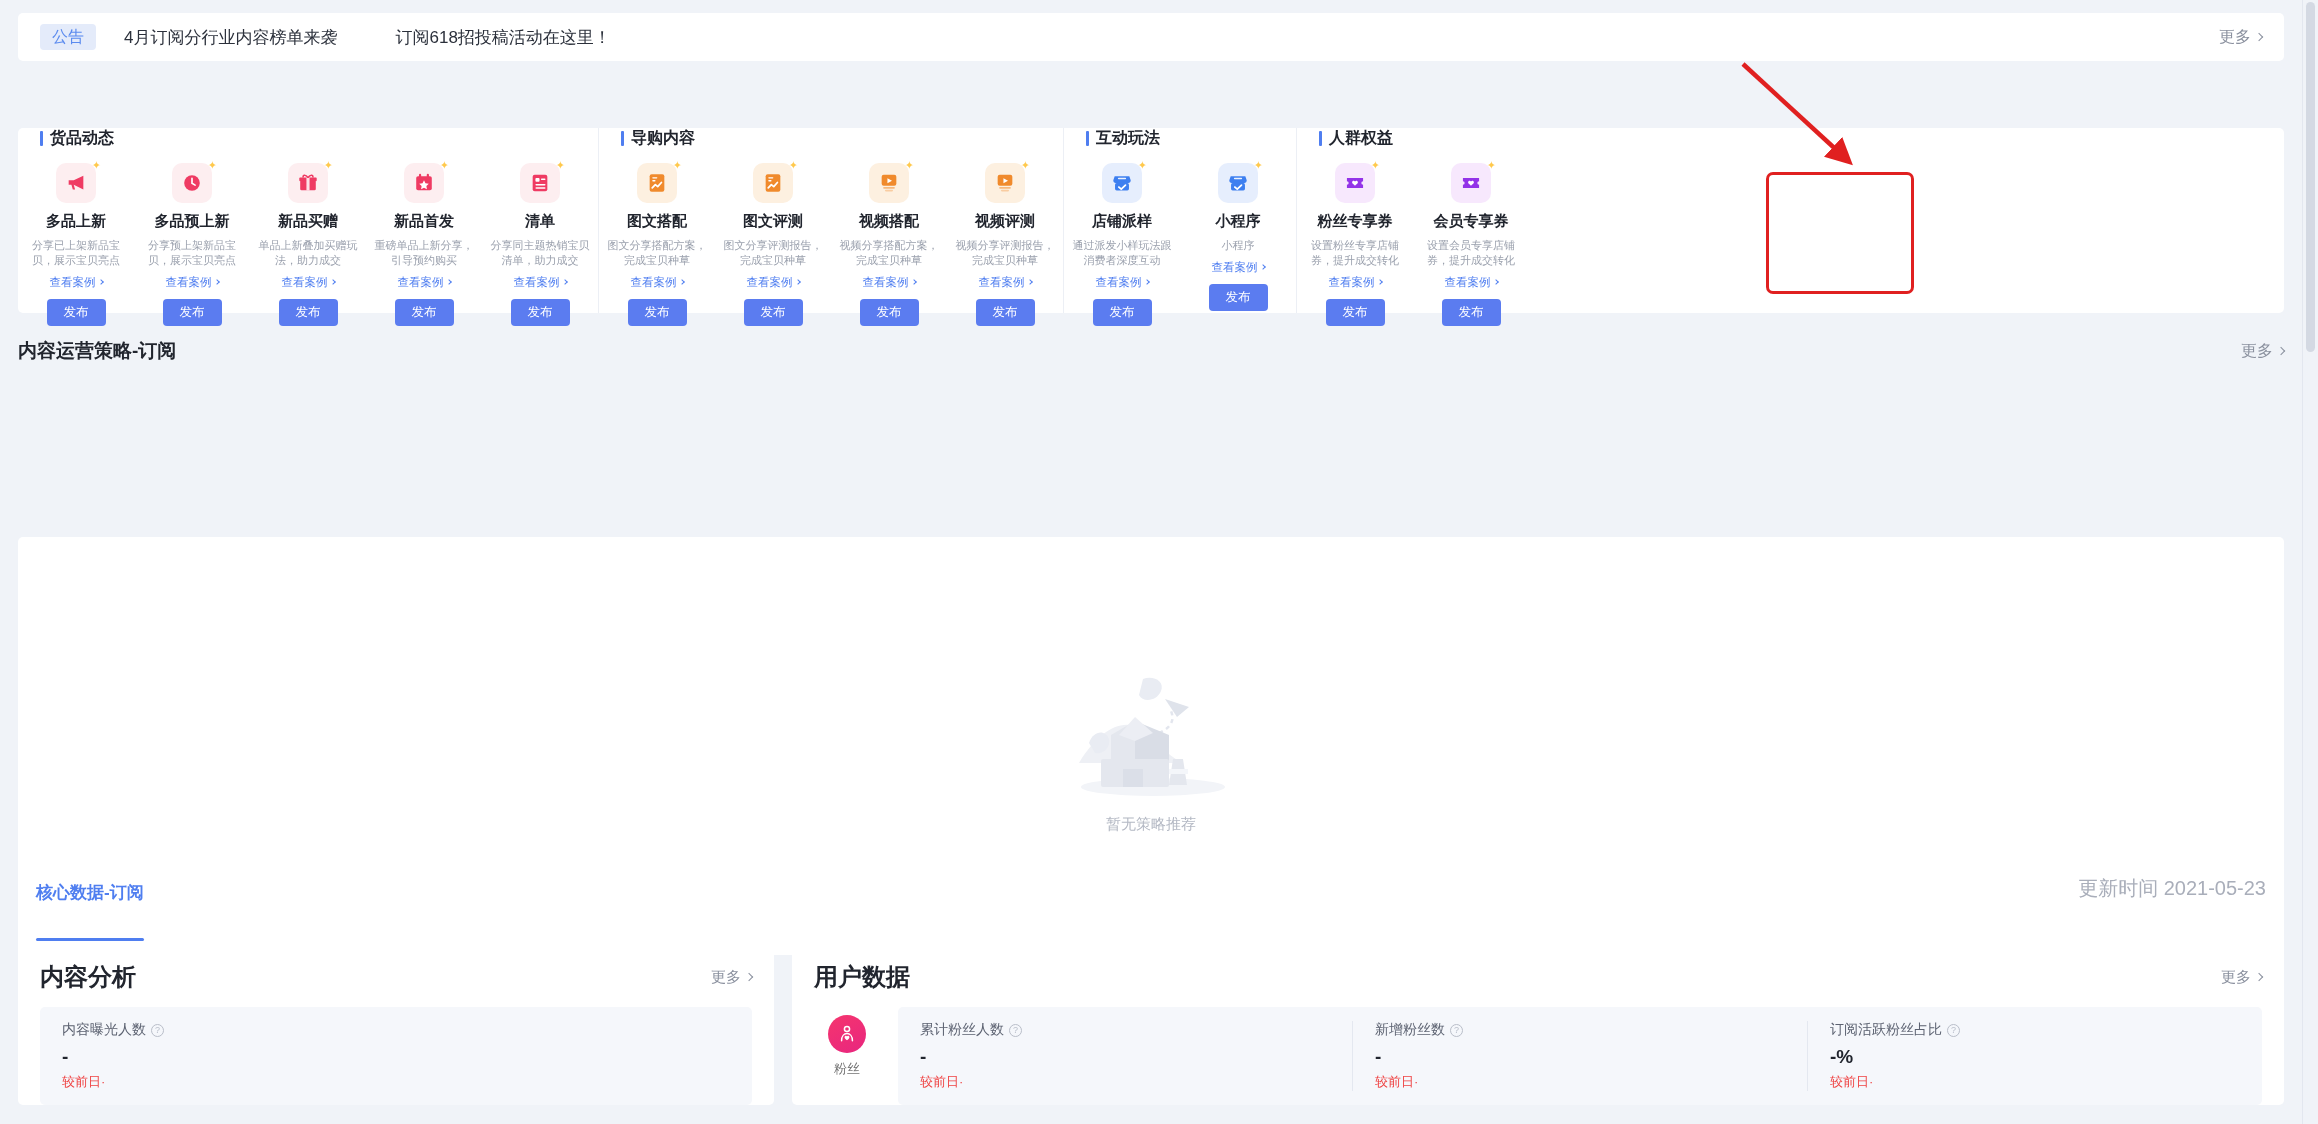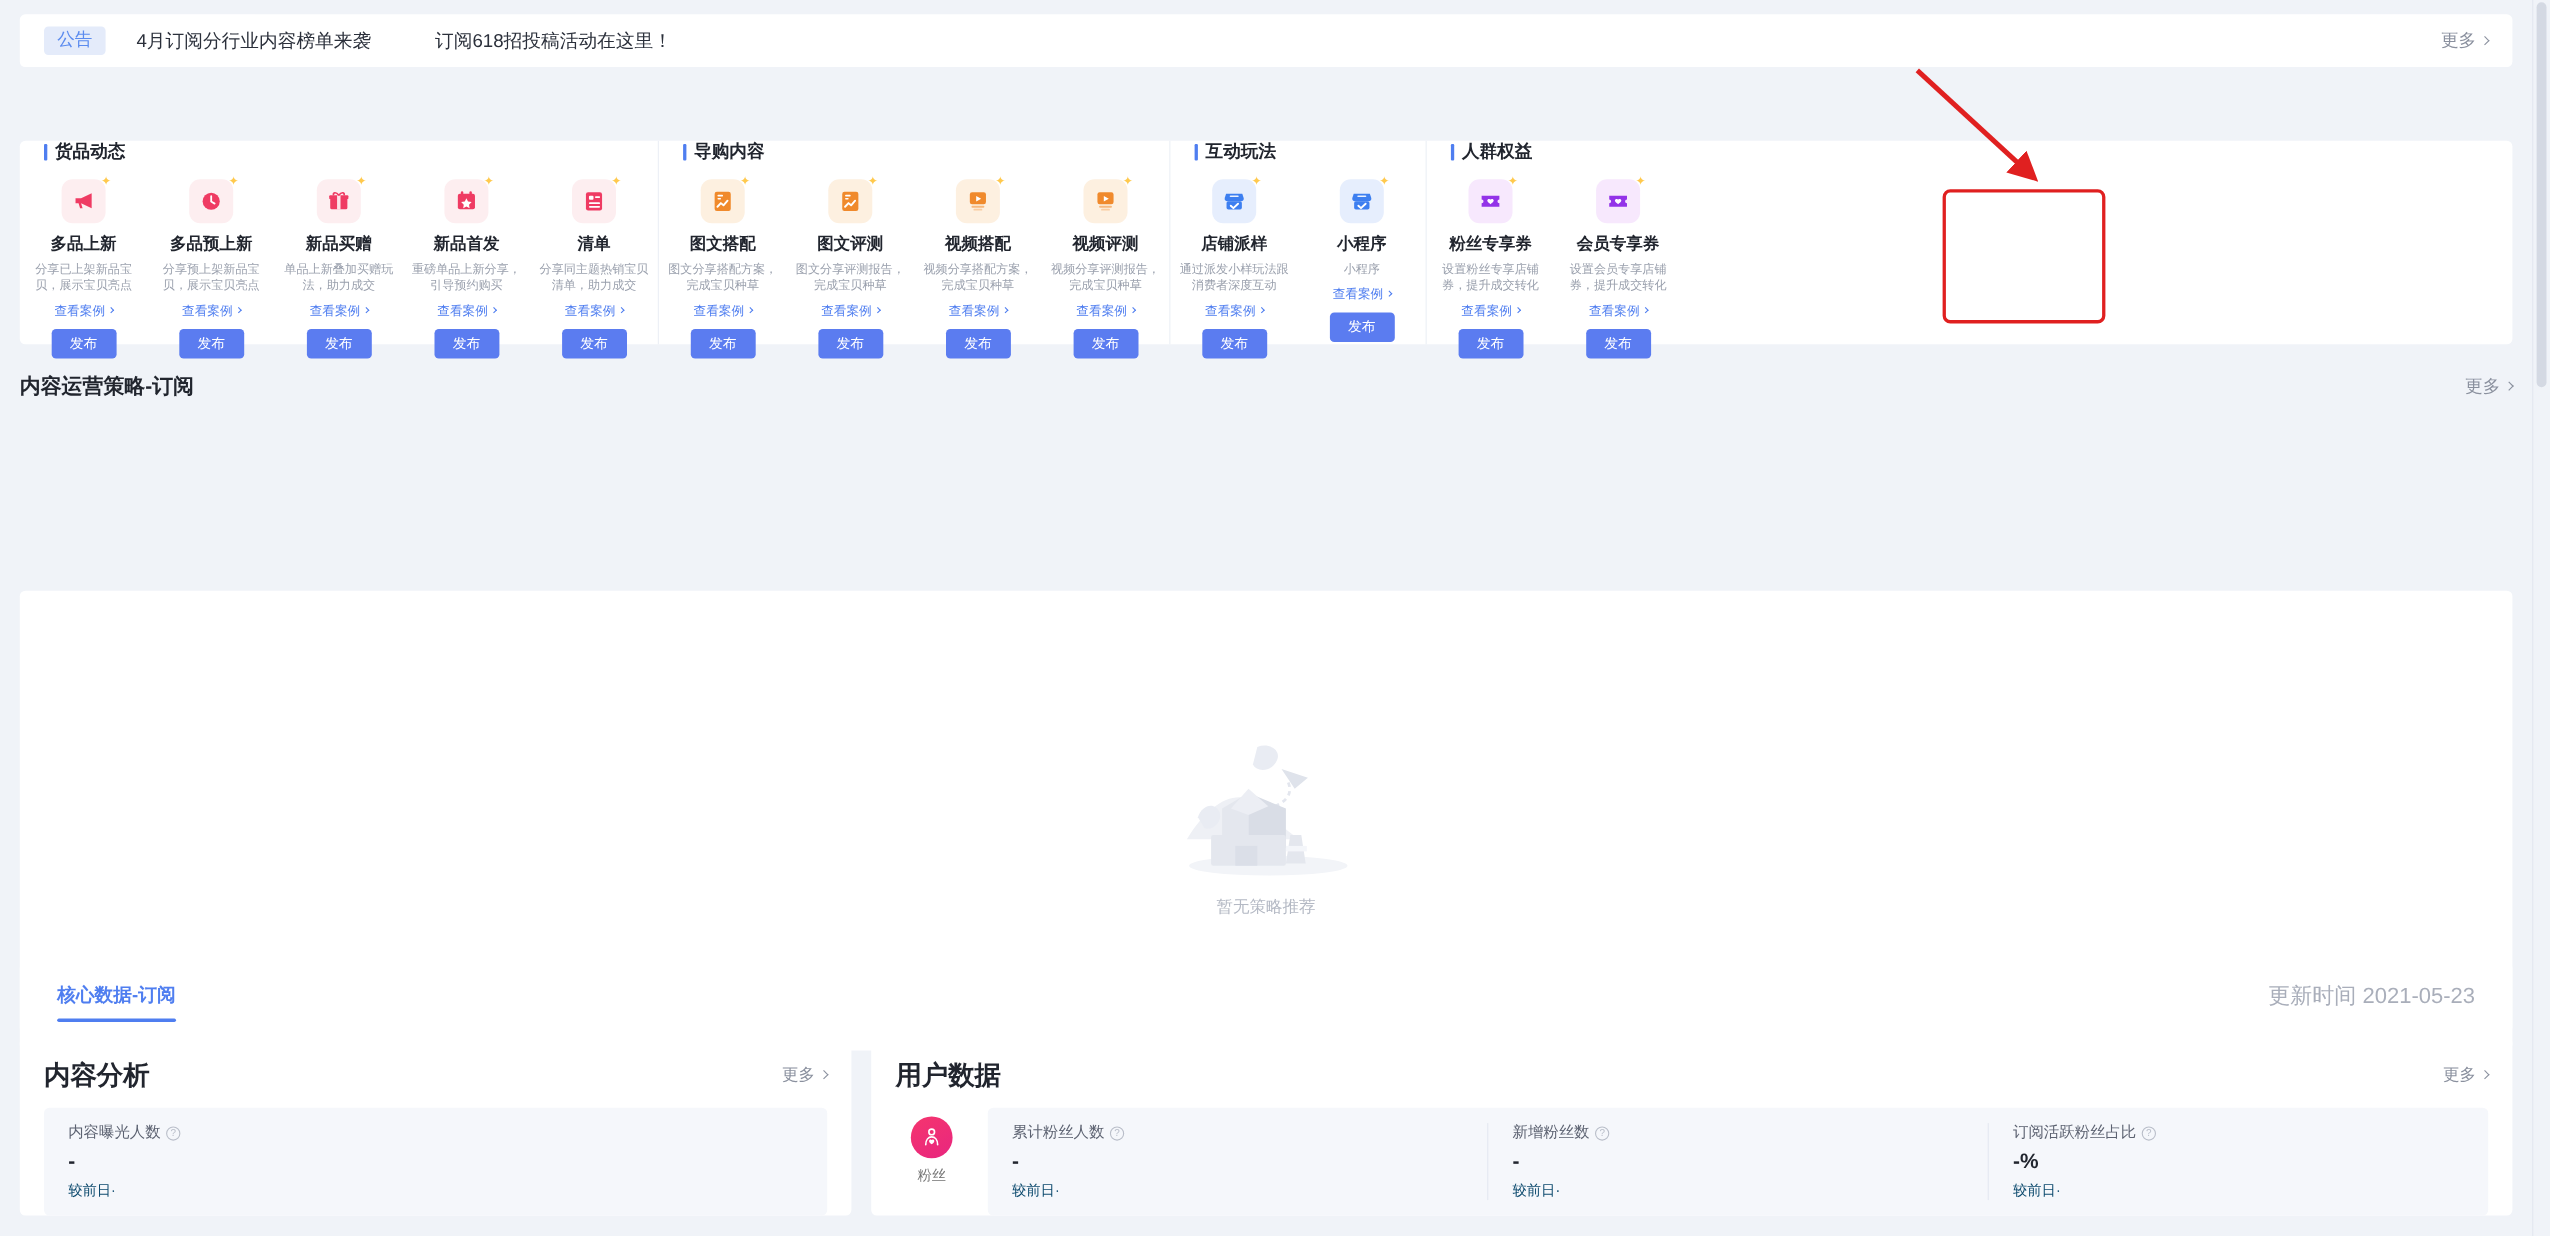--- a/index.html
+++ b/index.html
@@ -99,21 +99,21 @@
     position: absolute; left: 18px; top: 537px; width: 2266px; height: 418px;
     background: #ffffff; border-radius: 5px;
     display: flex; flex-direction: column; align-items: center; justify-content: center;
   }
   .empty-text { font-size: 15px; color: #b4b9c4; margin-top: 6px; }
 
   
   .tab-card {
     position: absolute; left: 18px; top: 875px; width: 2266px; height: 60px;
     background: #ffffff; border-radius: 5px 5px 0 0;
-    display: flex; align-items: center; padding: 0 34px;
+    display: flex; padding: 0 18px;
   }
   .tab {
     font-size: 17px; color: #4f7ef0; font-weight: 600; padding-bottom: 13px;
     position: relative; top: 6px; cursor: pointer;
   }
   .tab.active::after {
     content: ""; position: absolute; left: 0; right: 0; bottom: 0;
     height: 3px; background: #4f7ef0; border-radius: 2px;
   }
   .tab-time { margin-left: auto; font-size: 20px; color: #a9aeba; }
@@ -133,21 +133,21 @@
   .metric-strip { background: #f5f7fb; border-radius: 5px; display: flex; padding: 14px 0; }
   .metric { flex: 1; padding: 0 22px; }
   .metric + .metric { border-left: 1px solid #e4e8f0; }
   .metric-label { font-size: 14px; color: #5c6271; display: flex; align-items: center; gap: 5px; }
   .qmark {
     display: inline-flex; align-items: center; justify-content: center;
     width: 13px; height: 13px; border: 1px solid #b9bec9; border-radius: 50%;
     font-size: 9px; color: #b9bec9; line-height: 1; cursor: pointer;
   }
   .metric-value { font-size: 19px; color: #21252e; font-weight: 600; margin-top: 7px; height: 24px; }
-  .metric-sub { font-size: 13px; color: #0c4a6e; margin-top: 3px; }
+  .metric-sub { font-size: 13px; color: #ef4444; margin-top: 3px; }
 
   .fans-row { display: flex; align-items: flex-start; gap: 18px; }
   .fans-badge { width: 66px; display: flex; flex-direction: column;
     align-items: center; padding-top: 8px; }
   .fans-circle {
     width: 38px; height: 38px; border-radius: 50%;
     background: linear-gradient(150deg, #f5356e 0%, #e8267f 100%);
     display: flex; align-items: center; justify-content: center;
   }
   .fans-circle svg { width: 20px; height: 20px; }

